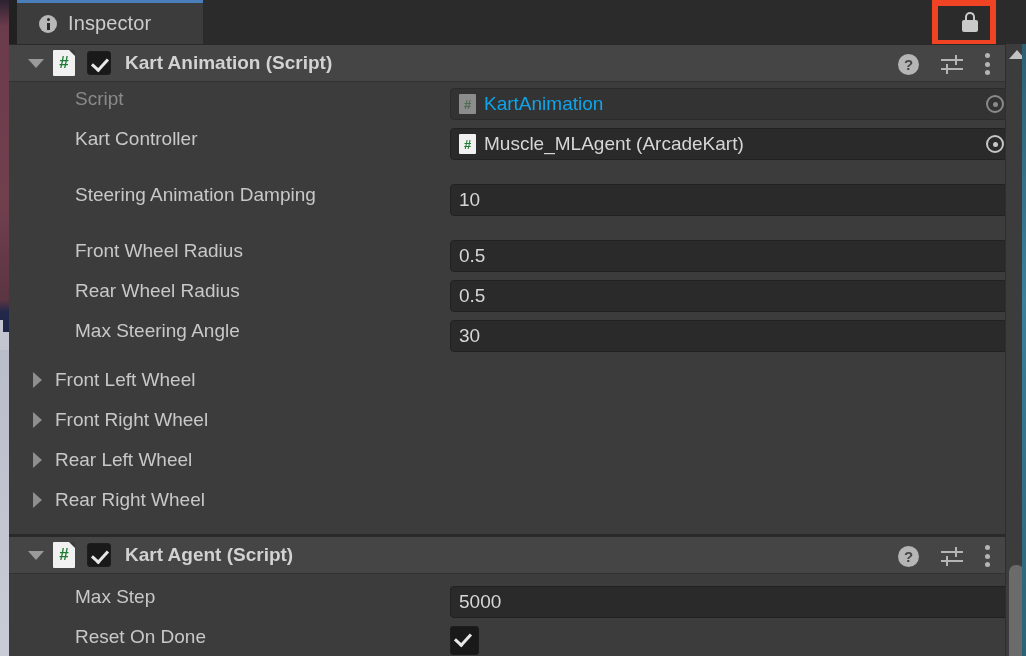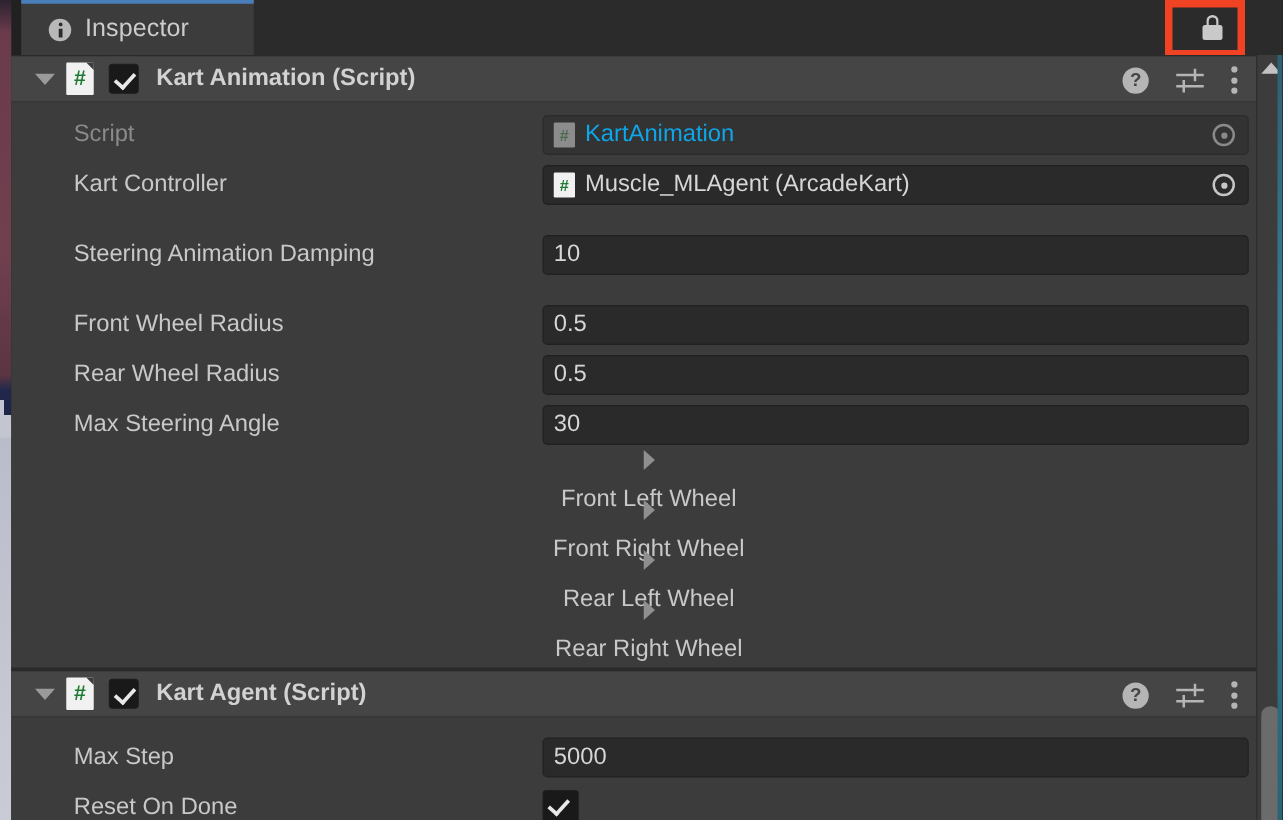--- a/index.html
+++ b/index.html
@@ -255,40 +255,40 @@
     width: 5px; height: 5px;
     border-radius: 50%;
     background: #b5b5b5;
     display: block;
   }
 
   
   .row {
     position: relative;
     display: flex;
-    align-items: center;
+    align-items: flex-start;
     height: 40px;
     padding-left: 50px;
+    margin-left: 16px;
   }
   .row-label {
     font-size: 19px;
     color: #c8c8c8;
     white-space: nowrap;
   }
   .row-label.disabled { color: #8a8a8a; }
 
   .row-foldout {
     position: relative;
     display: flex;
     align-items: center;
     height: 40px;
     padding-left: 24px;
     gap: 13px;
     cursor: pointer;
-    flex-direction: column;
   }
 
   .field {
     position: absolute;
     left: 425px;
     width: 565px;
     height: 32px;
     background: #2a2a2a;
     border: 1px solid #212121;
     border-radius: 4px;

